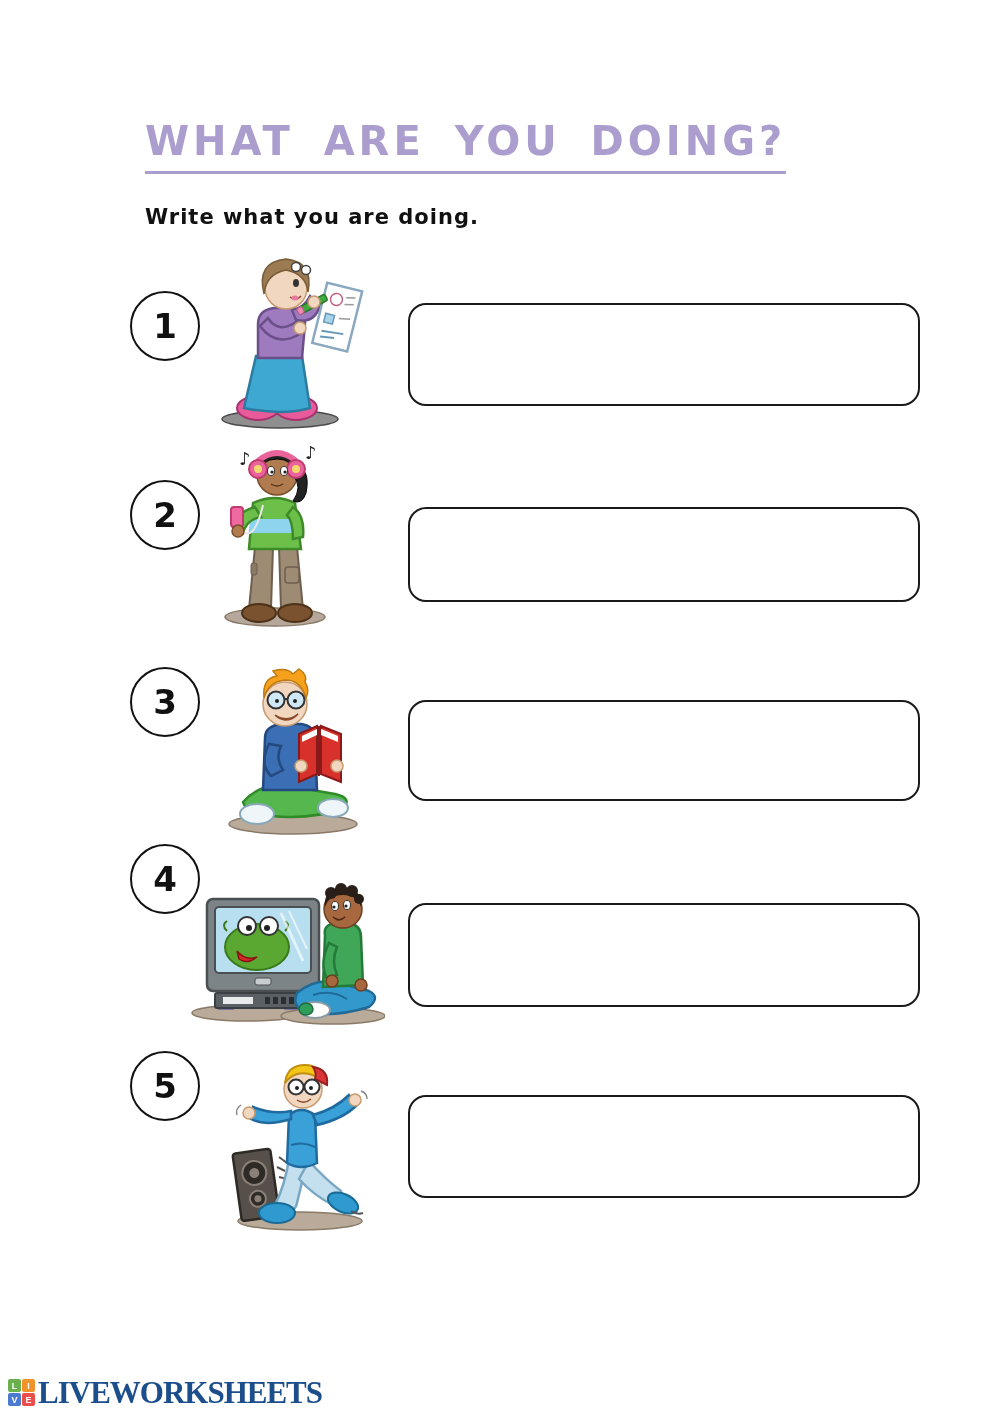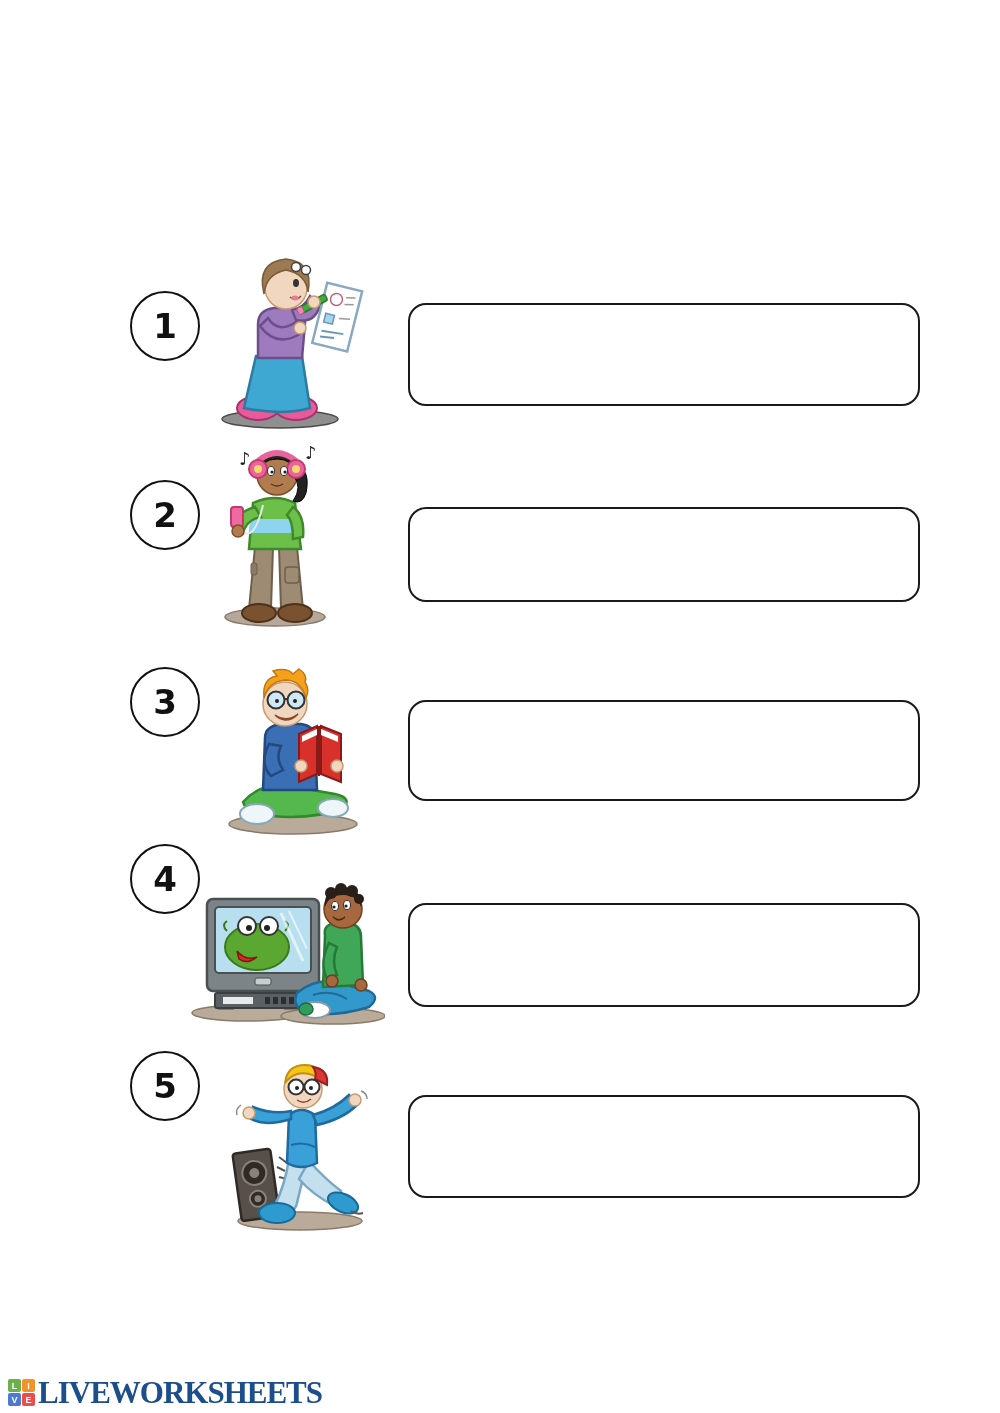--- a/index.html
+++ b/index.html
@@ -59,20 +59,22 @@
     font-family:Liberation Serif, serif;
     font-size:31px;font-weight:bold;color:#1d4e8c;
     letter-spacing:-1px;line-height:1;margin-left:1px;
   }
 </style>
 </head>
 <body>
 
 <div class="page">
 
+  <div class="title">WHAT ARE YOU DOING?</div>
+  <div class="instruction">Write what you are doing.</div>
 
   <div class="num-circle" style="top:291px;">
     <span>1</span>
   </div>
   <svg class="illus" style="left:198px;top:250px;" width="172" height="182" viewBox="0 0 172 182" role="img" aria-label="woman standing and writing on a sheet of paper with a green pencil">
     <ellipse cx="82" cy="169" rx="58" ry="9" fill="#8f8f8f" stroke="#4a4a4a" stroke-width="1.5"></ellipse>
     <ellipse cx="60" cy="158" rx="21" ry="12" fill="#e85a9a" stroke="#a8326e" stroke-width="2"></ellipse>
     <ellipse cx="98" cy="158" rx="21" ry="12" fill="#e85a9a" stroke="#a8326e" stroke-width="2"></ellipse>
     <path d="M58,106 L104,106 L112,158 Q84,166 46,158 Z" fill="#3fa8d2" stroke="#2a7ca0" stroke-width="2.5"></path>
     <path d="M60,108 L60,74 Q60,60 76,58 L94,58 Q108,60 107,74 L104,108 Z" fill="#9e7bbf" stroke="#6b4f8a" stroke-width="2.5"></path>

